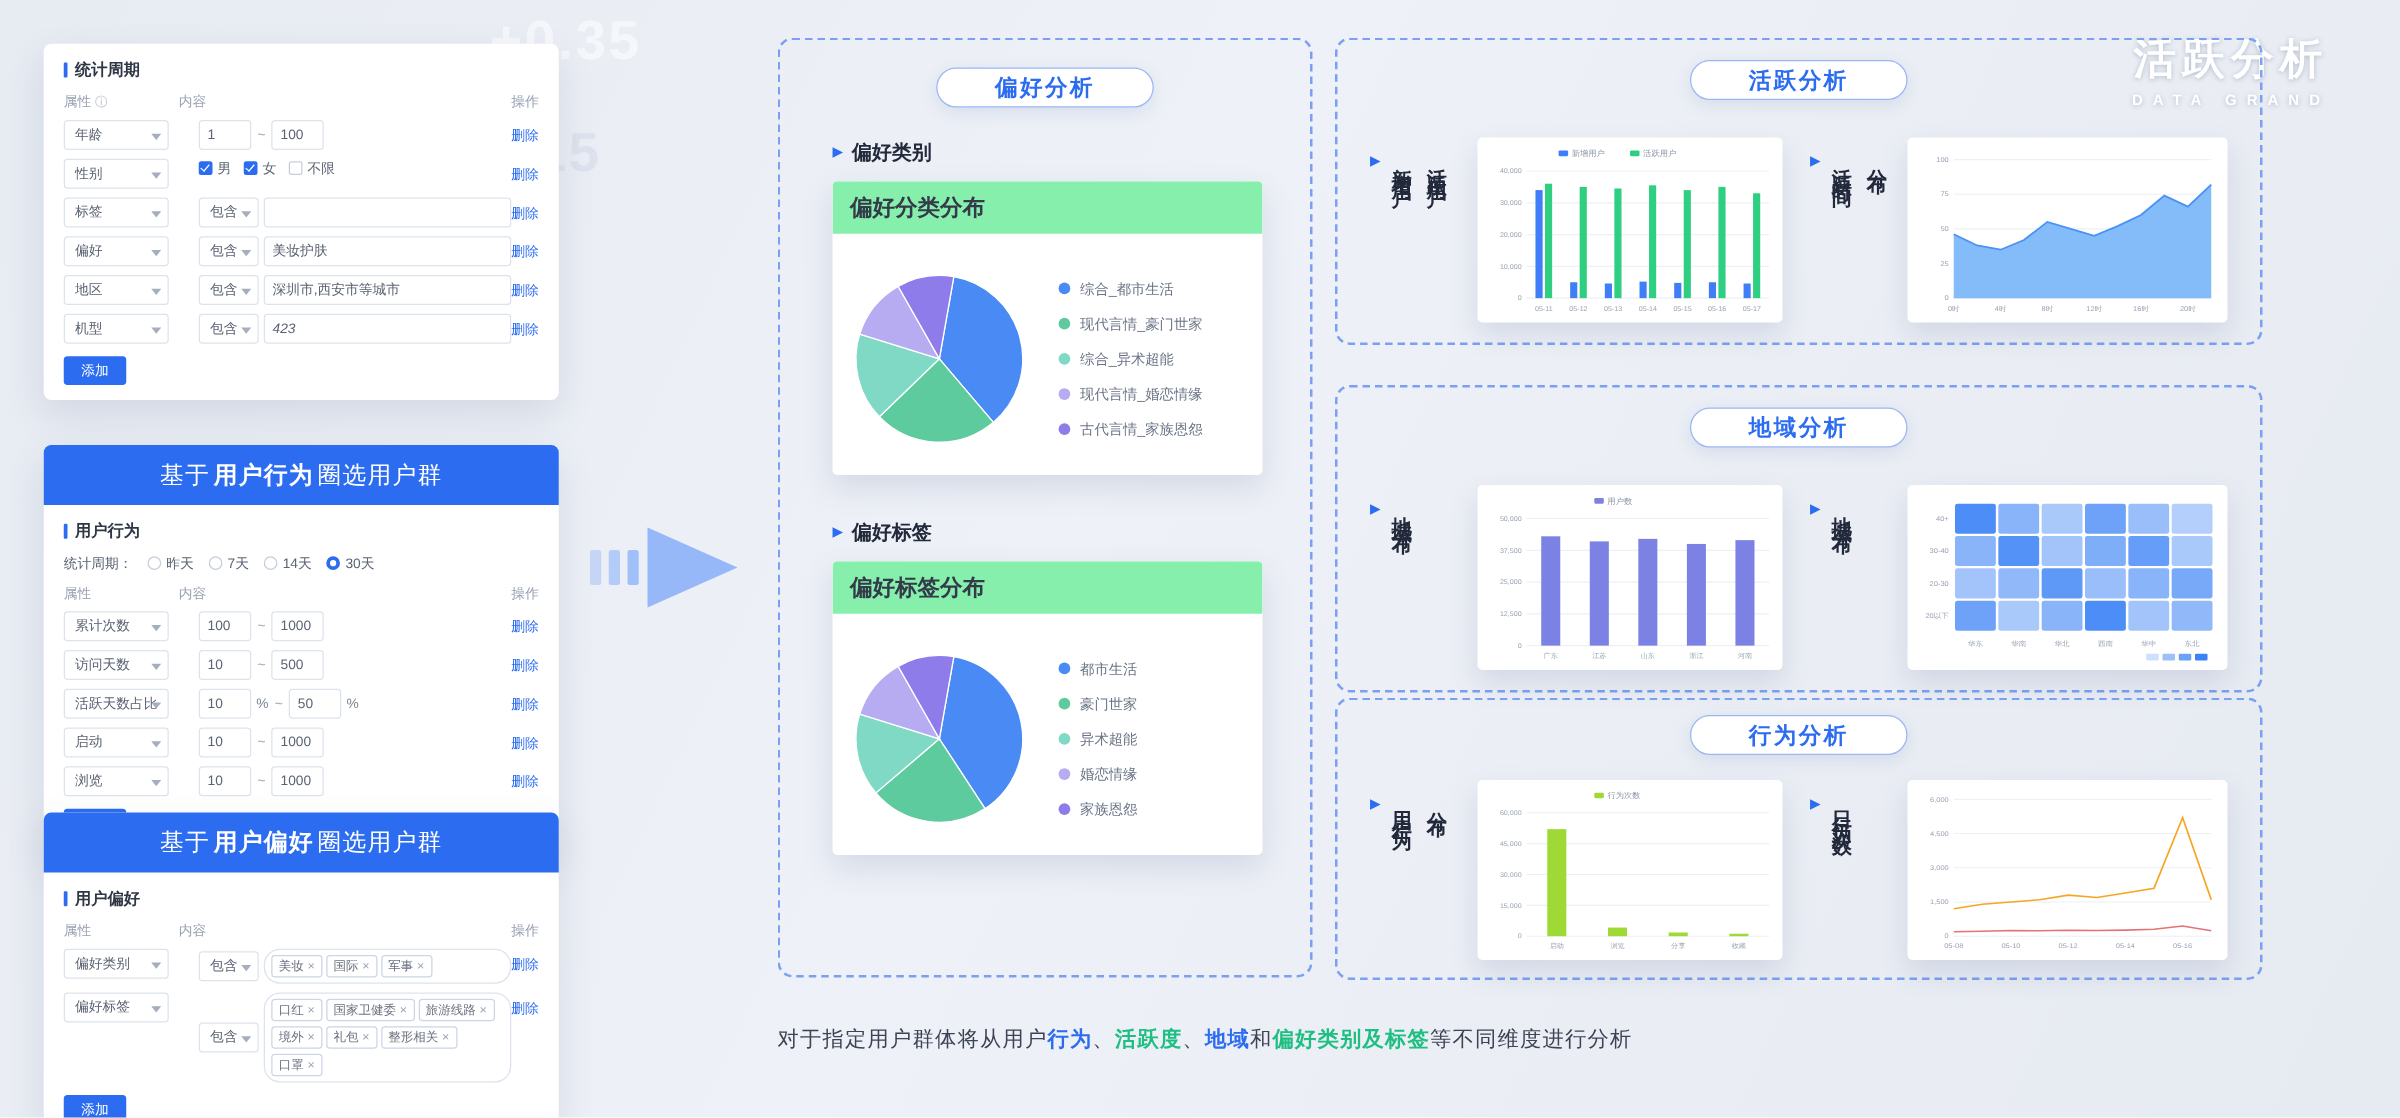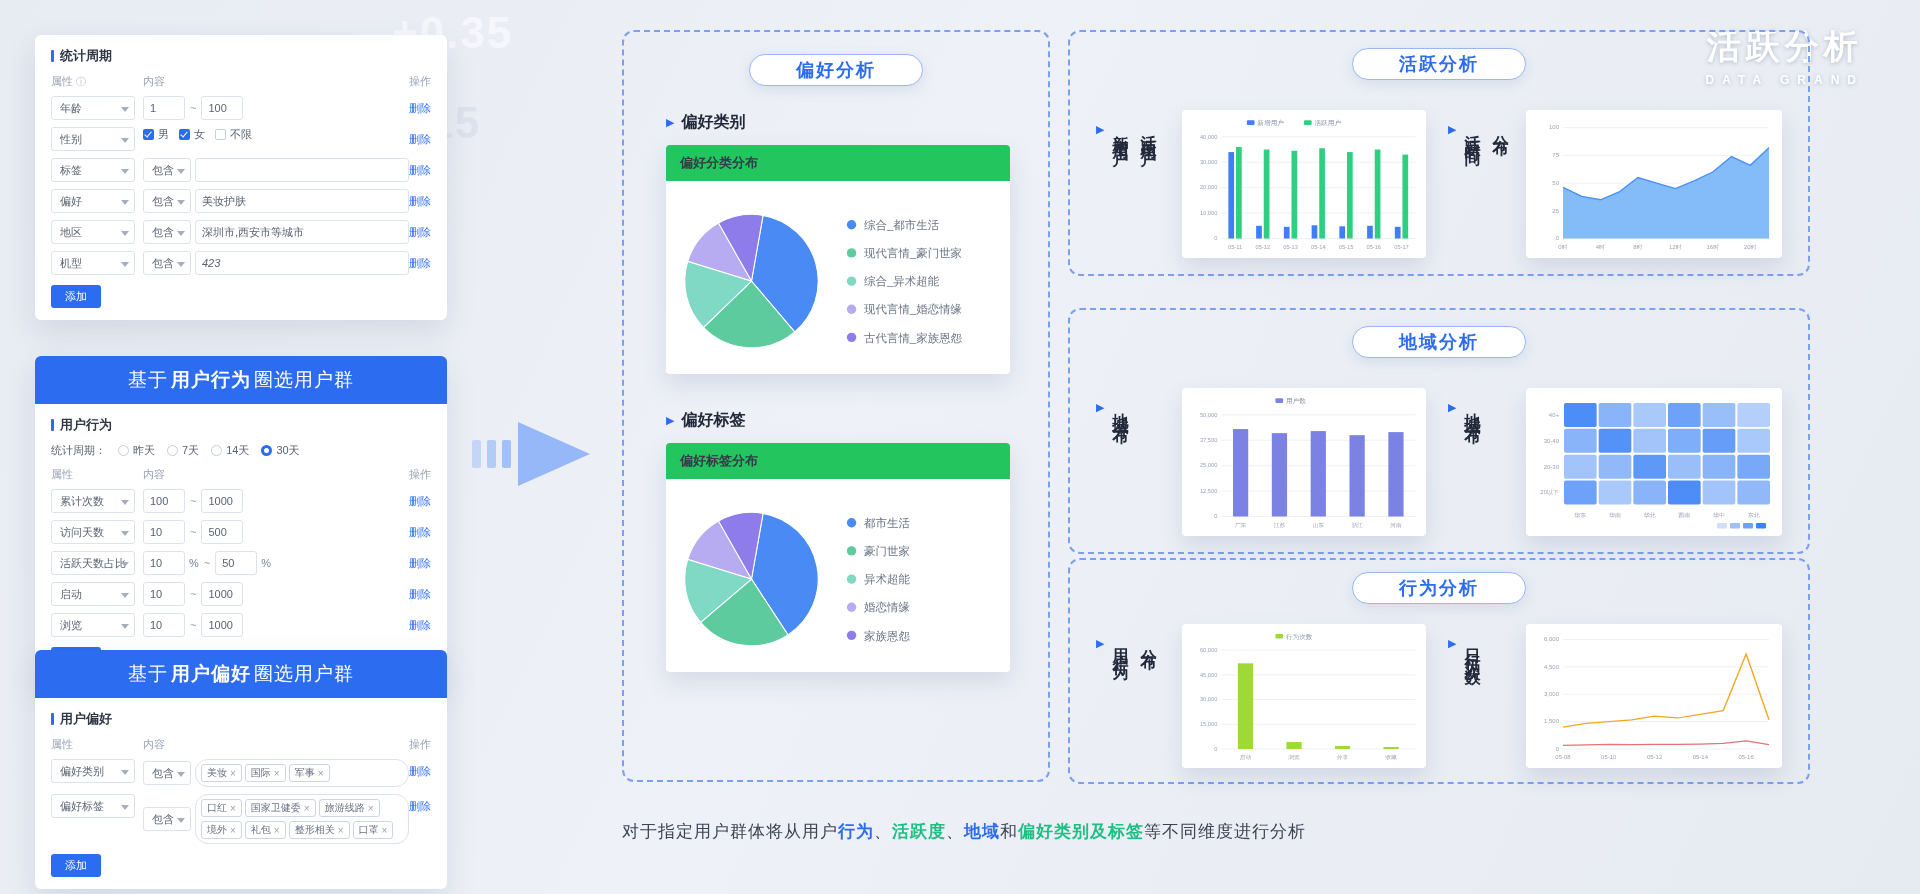--- a/index.html
+++ b/index.html
@@ -24,21 +24,21 @@
   .sec::before { content:''; width:3px; height:12px; background:#2b6cf0; margin-right:6px; border-radius:1px; }
   .tbl-head { display:flex; font-size:11px; color:#98a1b2; margin:0 0 7px; }
   .col-attr { width:92px; }
   .col-content { flex:1; }
   .col-op { width:34px; text-align:right; }
   .info-i { color:#b6bdcb; margin-left:3px; font-size:10px; }
   .row { display:flex; align-items:flex-start; margin-bottom:7px; }
   .sel { position:relative; height:24px; line-height:22px; border:1px solid #dde3ec; border-radius:3px;
     background:#fff; color:#5a6372; font-size:11px; padding:0 16px 0 8px; white-space:nowrap; cursor:pointer; }
   .sel::after { content:''; position:absolute; right:5px; top:10px; border:4px solid transparent; border-top:5px solid #a6aebd; }
-  .sel.attr { width:84px; margin-right:8px; flex-shrink:0; }
+  .sel.attr { width:84px; margin-right:24px; flex-shrink:0; }
   .content { flex:1; display:flex; align-items:center; flex-wrap:wrap; gap:4px; }
   .inp { height:24px; line-height:22px; border:1px solid #dde3ec; border-radius:3px; background:#fff;
     color:#5a6372; font-size:11px; padding:0 6px; min-width:42px; }
   .tilde { color:#97a0af; font-size:11px; padding:0 1px; }
   .unit { color:#7a8494; font-size:11px; }
   .link-del { margin-left:auto; color:#2b6cf0; font-size:11px; cursor:pointer; padding-top:5px; }
   .chk { width:11px; height:11px; border-radius:2px; background:#2b6cf0; display:inline-block; position:relative; margin-right:4px; }
   .chk::after { content:''; position:absolute; left:3px; top:1px; width:3px; height:6px;
     border:solid #fff; border-width:0 1.5px 1.5px 0; transform:rotate(40deg); }
   .chk.off { background:#fff; border:1px solid #c7ceda; }
@@ -61,21 +61,21 @@
   
   .dash-panel { position:absolute; border:2px dashed #7ba0f2; border-radius:12px; }
   .badge { position:absolute; left:50%; transform:translateX(-50%); top:16px; background:#fff;
     border:1px solid #9bb7f3; border-radius:999px; color:#2b6cf0; font-weight:bold; font-size:18px;
     padding:3px 46px; box-shadow:0 4px 14px rgba(80,110,180,.14); white-space:nowrap; letter-spacing:2px; }
   .pref-panel { padding:22px 42px; }
   .pref-panel .badge { position:relative; left:auto; transform:none; top:auto; display:block; width:max-content; margin:0 auto 26px; }
   .tri { color:#2b6cf0; font-size:11px; line-height:1.4; }
   .bullet-row { display:flex; align-items:center; gap:7px; margin:0 0 12px; font-size:16px; font-weight:bold; color:#22293a; }
   .pie-card { width:344px; background:#fff; border-radius:4px; box-shadow:0 10px 24px rgba(80,100,150,.16); overflow:hidden; }
-  .pie-title { background:#22c55e; font-size:13px; font-weight:bold; color:#333a49; padding:9px 14px;font-family:Liberation Mono, monospace; }
+  .pie-title { background:#86efac; font-size:18px; font-weight:bold; color:#333a49; padding:9px 14px;font-family:Liberation Mono, monospace; }
   .pie-chart { height:178px; }
   .chart-card { position:absolute; background:#fff; border-radius:4px; box-shadow:0 10px 22px rgba(80,100,150,.16); padding:3px; }
   .chart-box { width:100%; height:100%; }
   .chart-box svg { width:100%; height:100%; display:block; }
   .vgroup { position:absolute; display:flex; gap:5px; }
   .vcols { display:flex; gap:7px; }
   .vlabel { writing-mode:vertical-rl; text-orientation:upright; font-size:16px; font-weight:bold; color:#22293a; letter-spacing:5px; }
 
   .caption { position:absolute; text-align:left; font-size:17px; color:#3c4354; letter-spacing:1px; }
 

